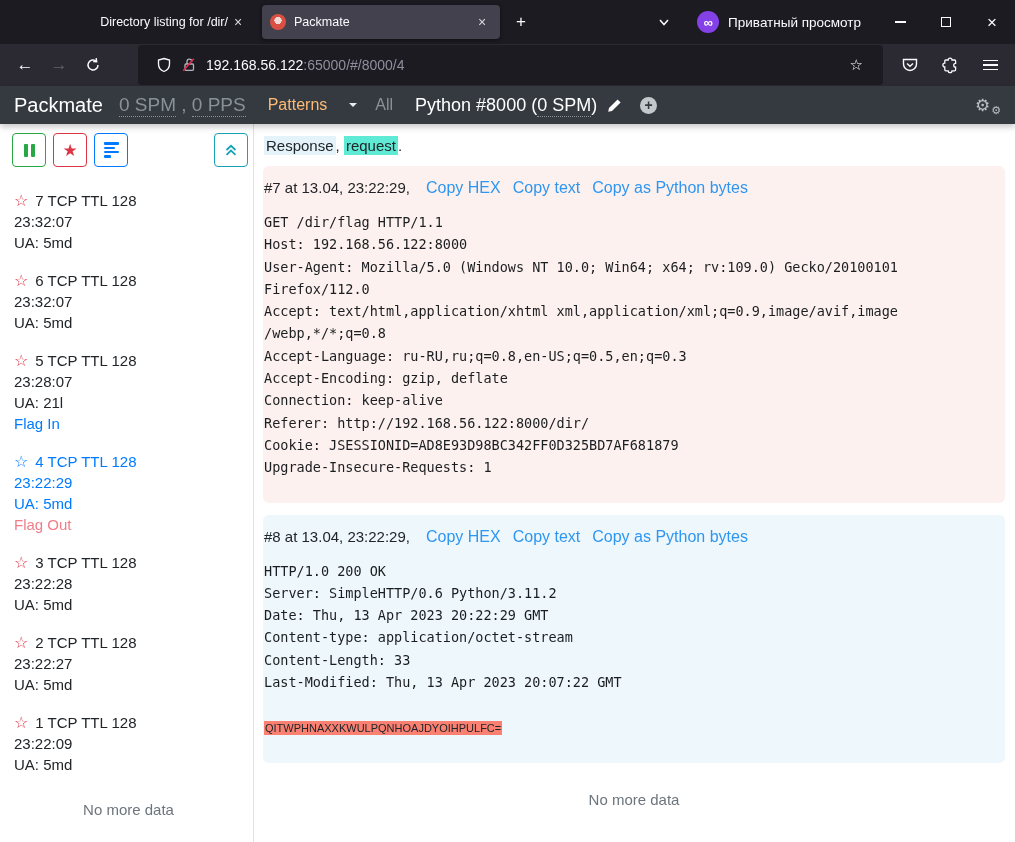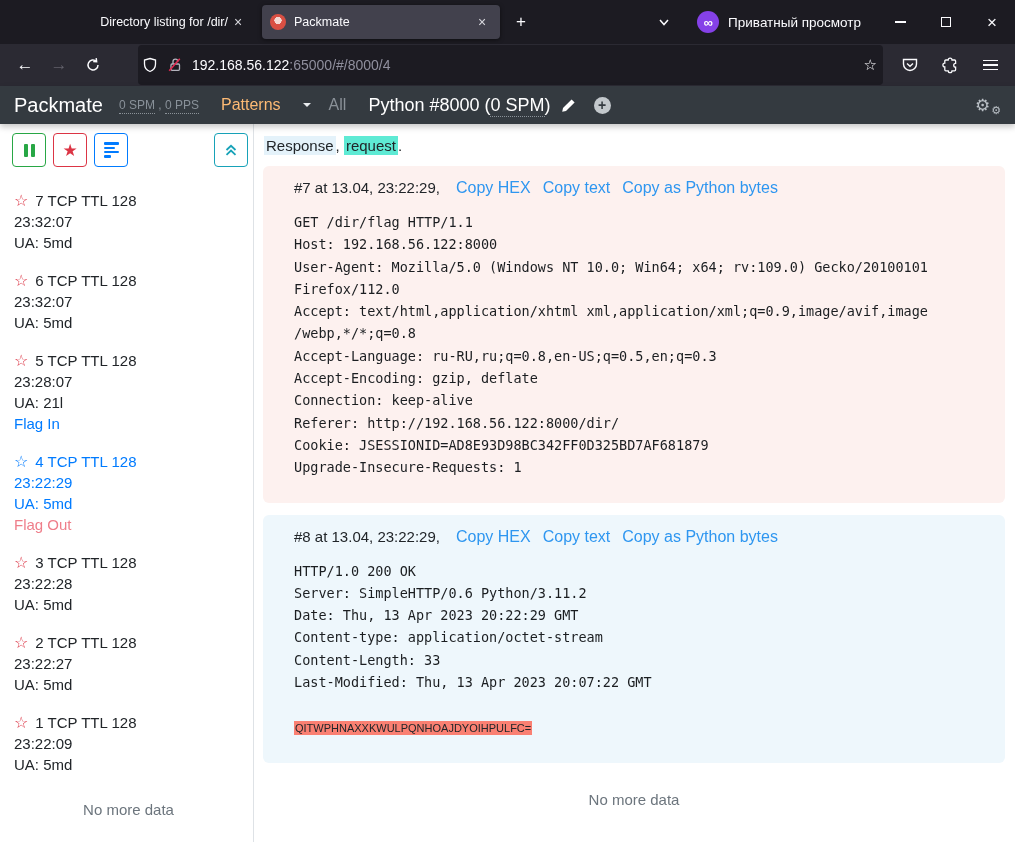--- a/index.html
+++ b/index.html
@@ -41,37 +41,37 @@
   .glyph-close { font-size:17px; line-height:1; }
 
   .toolbar {
     height:42px; background:#2b2a33; display:flex; align-items:center; padding:0 8px;
   }
   .nav-btn { width:34px; height:30px; display:flex; align-items:center; justify-content:center;
     font-size:17px; color:#fbfbfe; border-radius:4px; }
   .nav-btn.disabled { color:#62616b; }
   .url-field {
     flex:1; height:40px; background:#1c1b22; border-radius:4px; margin:0 6px 0 28px;
-    display:flex; align-items:center; padding:0 4px; gap:9px; font-size:14px;
+    display:flex; align-items:center; padding:0 18px; gap:9px; font-size:14px;
   }
   .url-text { flex:1; white-space:nowrap; overflow:hidden; }
   .url-host { color:#fbfbfe; }
   .url-rest { color:#8f8f9d; }
   .url-star { color:#fbfbfe; font-size:15px; padding:0 2px; }
   .tb-right { display:flex; align-items:center; gap:6px; margin-left:4px; }
   .hamburger { display:flex; flex-direction:column; gap:3px; }
   .hamburger i { width:15px; height:1.6px; background:#fbfbfe; display:block; }
 
   
   .pm-navbar {
     height:38px; background:#343a40; display:flex; align-items:center; padding:0 14px;
     color:#fff; position:relative; z-index:5; box-shadow:0 3px 6px rgba(0,0,0,.22);
   }
   .brand { font-size:20px; color:#fff; margin-right:16px; }
-  .stats { font-size:12px; color:#899199; margin-right:22px; }
+  .stats { font-size:19px; color:#899199; margin-right:22px; }
   .dotted-u { border-bottom:1px dotted #8b9299; padding-bottom:1px; }
   .menu-item { font-size:16px; color:#fdba74; margin-right:18px; display:flex; align-items:center; gap:22px;}
   .caret { width:0; height:0; border-left:4px solid transparent; border-right:4px solid transparent;
     border-top:4.5px solid #e9ecef; display:inline-block; }
   .nav-muted { font-size:16px; color:#8a9198; margin-right:22px; }
   .profile { font-size:18px; color:#fff; margin-right:10px; }
   .pencil-btn { margin-right:18px; display:flex; align-items:center; }
   .plus-circle { width:17px; height:17px; border-radius:50%; background:#c3c8cc; color:#343a40;
     display:flex; align-items:center; justify-content:center; font-size:14px; font-weight:bold; line-height:1; }
   .cogs { margin-left:auto; position:relative; width:26px; height:22px; color:#b9bfc5; }
@@ -104,21 +104,21 @@
   .stream.selected .s-title span, .stream.selected .s-time, .stream.selected .s-ua { color:#007bff; }
   .flag-line.in { color:#007bff; }
   .flag-line.out { color:#ef7e8a; }
   .no-more { text-align:center; color:#6c757d; margin-top:26px; font-size:15px; }
 
   .main { flex:1; padding:13px 10px 0 9px; overflow:hidden; }
   .legend { font-size:15px; color:#212529; padding-left:1px; }
   .hl-resp { background:#e4f2fa; padding:1px 2px; }
   .hl-req { background:#5eead4; padding:1px 2px; }
 
-  .pkt { border-radius:6px; padding:13px 15px 24px 31px; margin-top:12px; }
+  .pkt { border-radius:6px; padding:13px 15px 24px 1px; margin-top:12px; }
   .pkt.req { background:#fdf1ef; }
   .pkt.resp { background:#eef7fc; }
   .pkt-head { display:flex; align-items:baseline; font-size:15px; color:#212529; }
   .pkt-head .hdr { margin-right:16px; }
   .pkt-head a { color:#2e96f0; font-size:16px; text-decoration:none; margin-right:12px; }
   .pkt-body { margin:14px 0 0 0; font-family:"DejaVu Sans Mono", monospace; font-size:13.5px;
     line-height:22.3px; white-space:pre-wrap; color:#1b1e21; }
   .flag-match { font-family:"Liberation Sans", sans-serif; font-size:11px;
     background:#fa8072; color:#212529; padding:1px 1px; }
   .main .no-more { margin-top:28px; }

